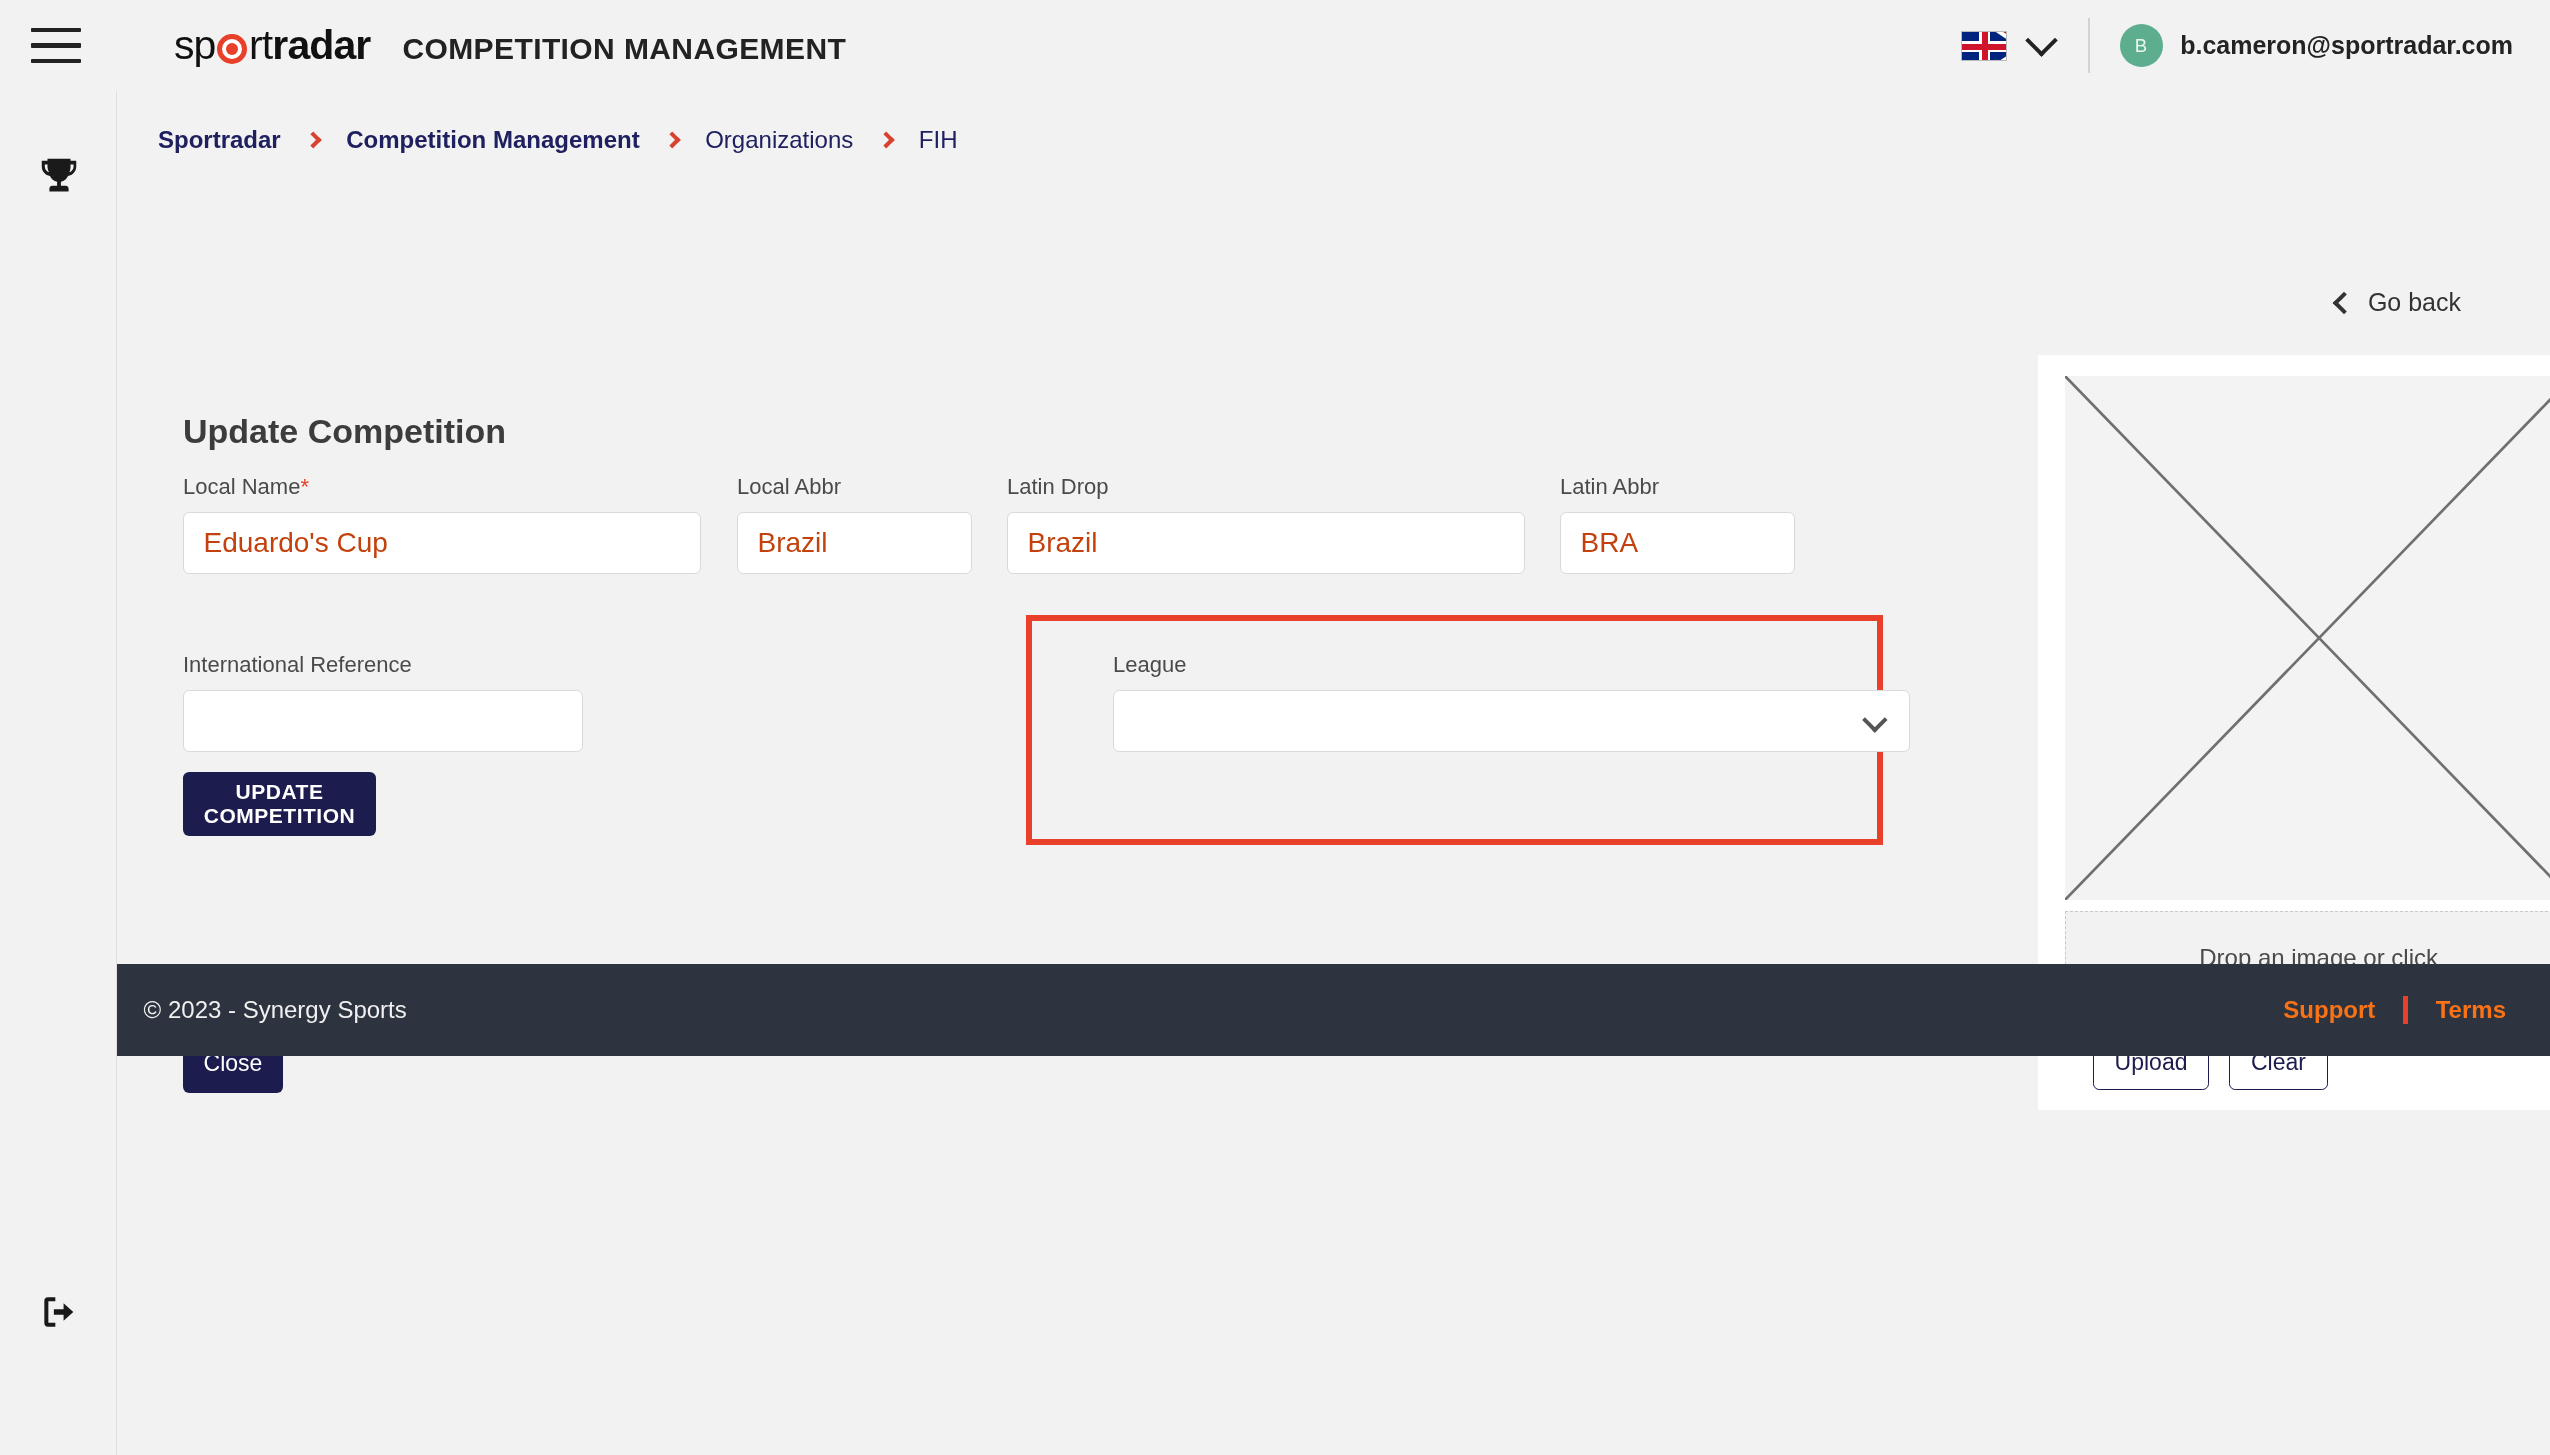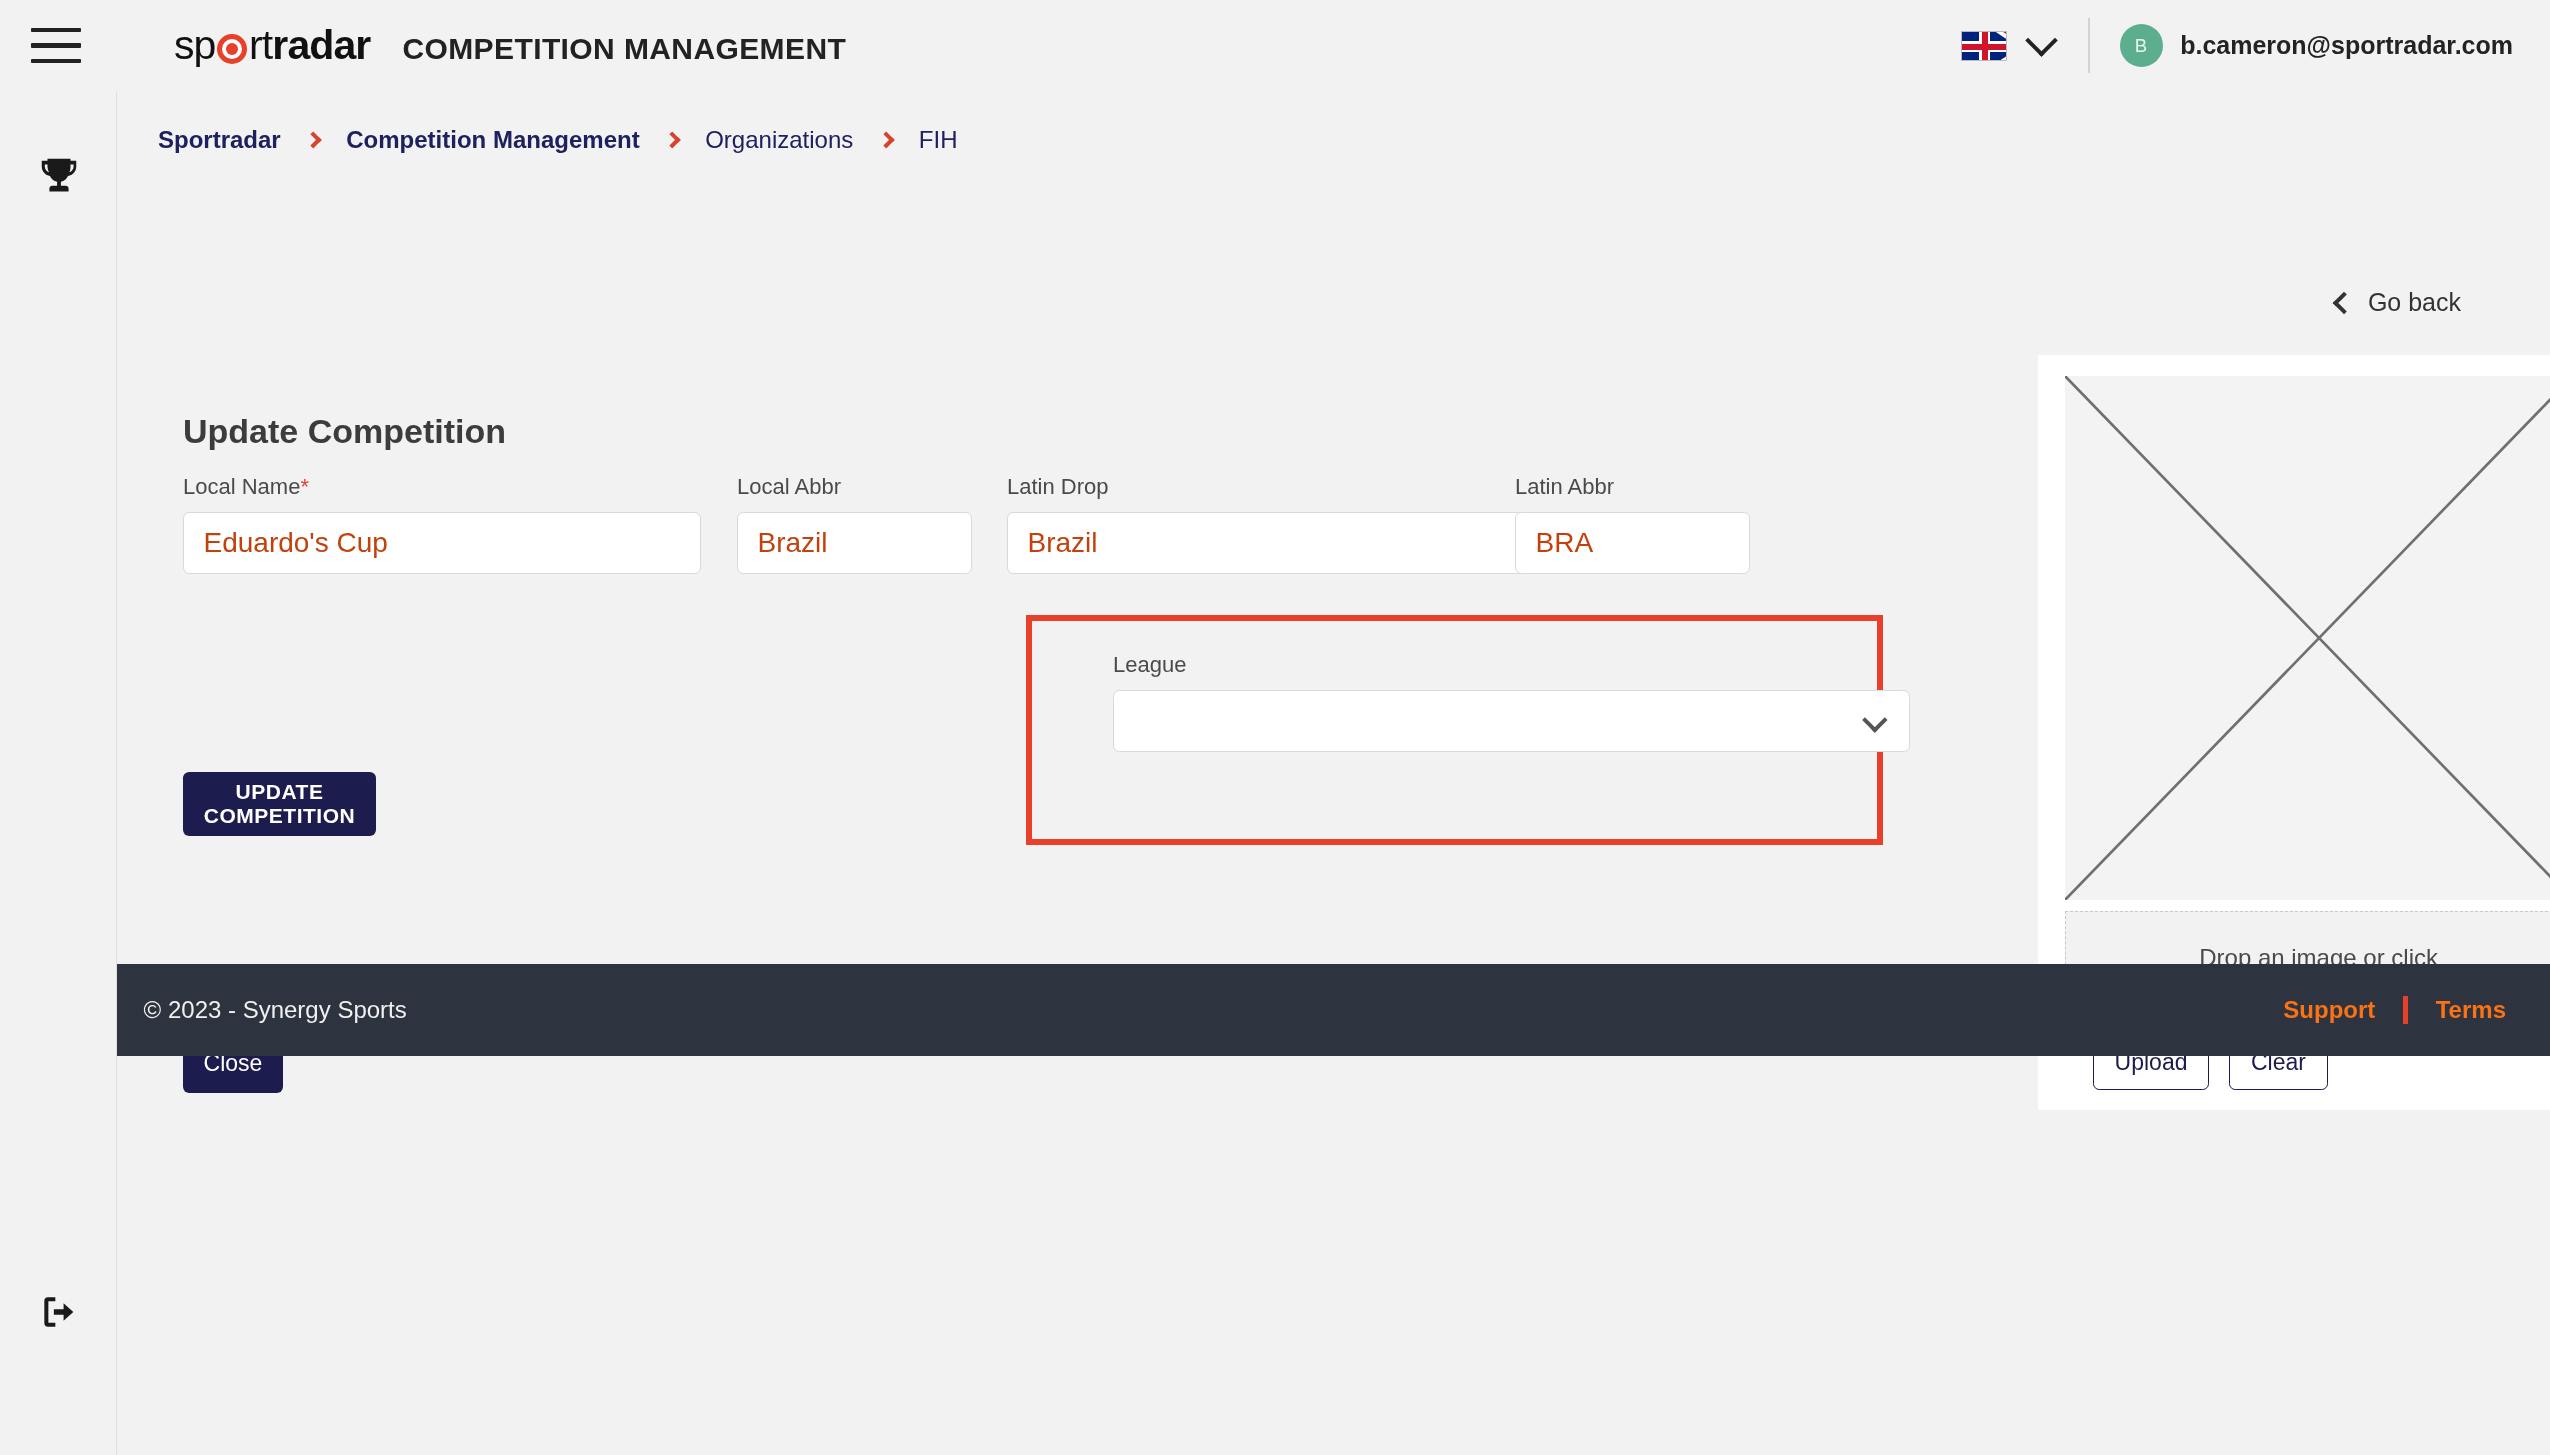--- a/index.html
+++ b/index.html
@@ -131,21 +131,21 @@
   .field input[type=text] {
     width: 100%; height: 62px; border: 1.8px solid #d6dade; border-radius: 6.2px;
     background: #fff; font-size: 28px; color: #c2410c; padding: 0 19.5px;
     font-family: "Liberation Sans", sans-serif;
   }
   .field input[type=text]::placeholder { color: #a9a9a9; }
 
   .f-localname { top: 213px; left: 66px; width: 518px; }
   .f-localabbr { top: 213px; left: 620px; width: 235px; }
   .f-latinname { top: 213px; left: 890px; width: 518px; }
-  .f-latinabbr { top: 213px; left: 1398px; width: 235px; }
+  .f-latinabbr { top: 213px; left: 1443px; width: 235px; }
   .f-intlref   { top: 391px; left: 66px; width: 400px; }
 
   .league-highlight {
     position: absolute; top: 354px; left: 909px; width: 857px; height: 230px;
     border: 6.2px solid #e8402a; background: transparent;
   }
   .f-league { top: 391px; left: 996px; width: 797px; }
   .select-wrap { position: relative; width: 100%; }
   .select-wrap select {
     width: 100%; height: 62px; border: 1.8px solid #d6dade; border-radius: 6.2px;
@@ -289,20 +289,24 @@
       <div class="field f-latinname">
         <label>Latin Drop</label>
         <input type="text" value="Brazil" style="">
       </div>
 
       <div class="field f-latinabbr">
         <label>Latin Abbr</label>
         <input type="text" value="BRA" style="">
       </div>
 
+      <div class="field f-intlref">
+        <label>International Reference</label>
+        <input type="text" value="" style="">
+      </div>
 
       <div class="league-highlight"></div>
 
       <div class="field f-league">
         <label>League</label>
         <div class="select-wrap">
           <select><option></option></select>
           <span class="caret"></span>
         </div>
       </div>

